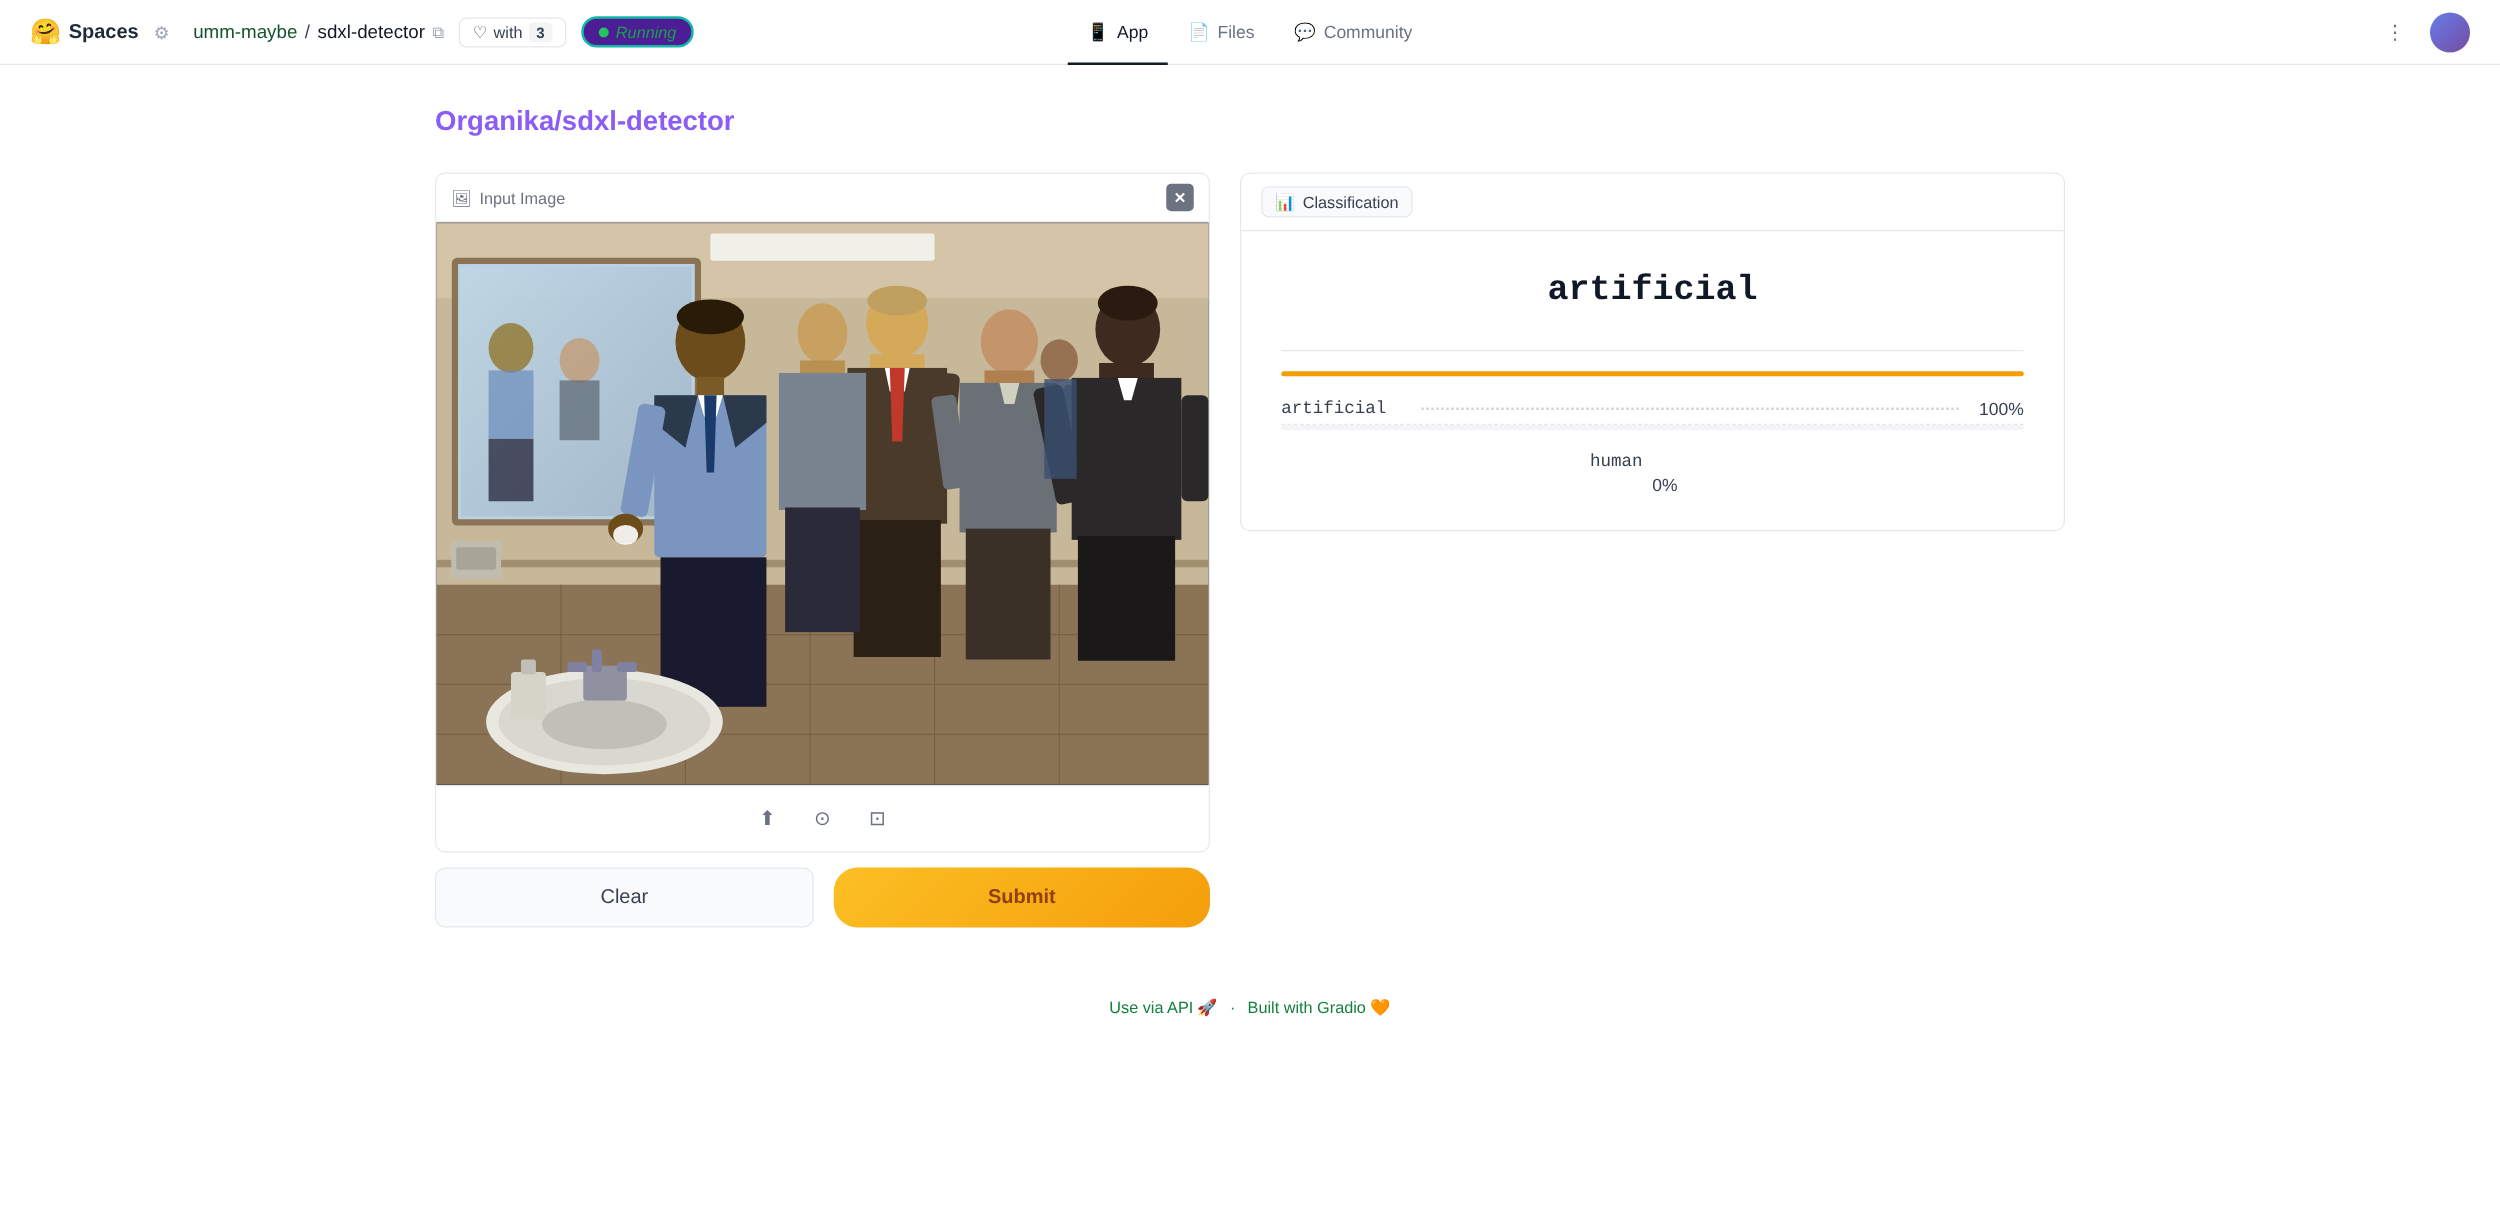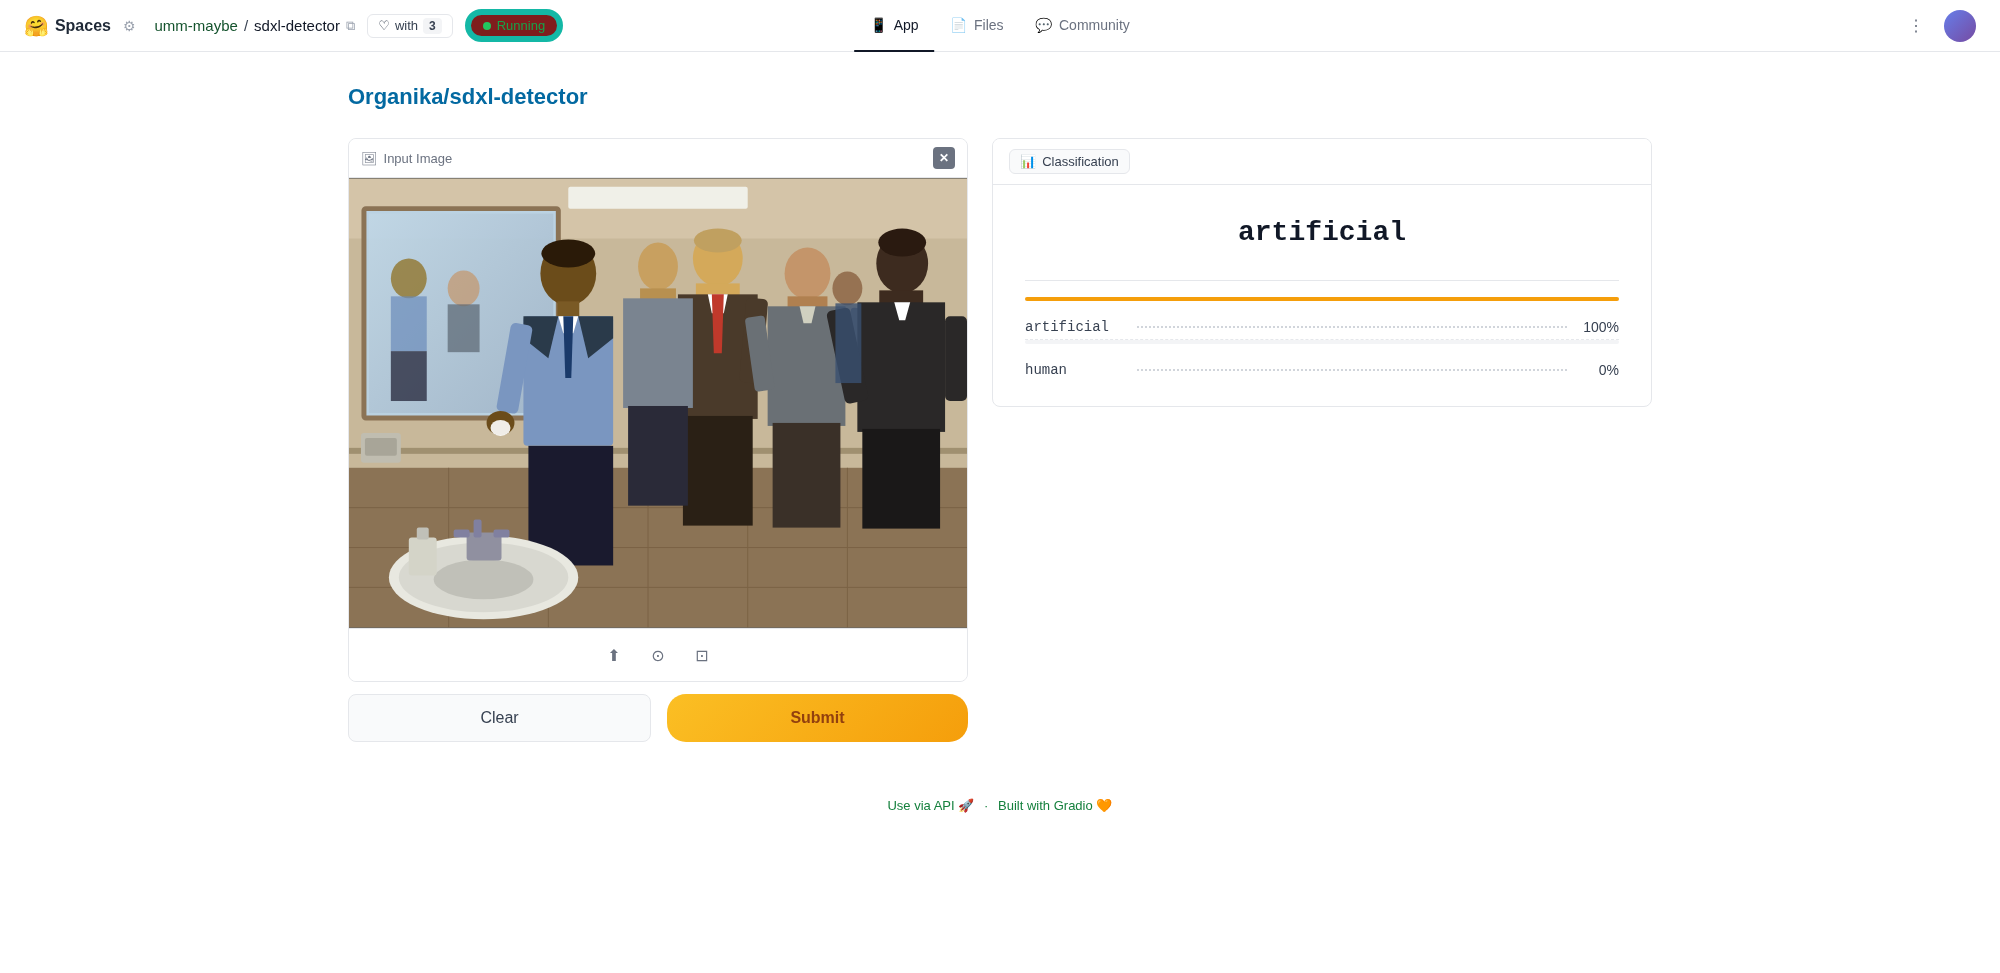--- a/index.html
+++ b/index.html
@@ -59,26 +59,27 @@
       background: #f3f4f6;
       border-radius: 4px;
       padding: 1px 6px;
       font-size: 12px;
       font-weight: 600;
     }
     .running-badge {
       display: flex;
       align-items: center;
       gap: 6px;
-      background: #7f1d1d;
-      border: 6px solid #14b8a6;
+      background: #4c1d95;
+      border: 2px solid #14b8a6;
       border-radius: 20px;
       padding: 3px 12px;
       font-size: 13px;
       color: #16a34a;
+      font-style: italic;
     }
     .running-dot {
       width: 8px; height: 8px;
       background: #22c55e;
       border-radius: 50%;
     }
 
     .header-nav {
       display: flex;
       align-items: center;
@@ -127,21 +128,21 @@
     
     .main-content {
       max-width: 1400px;
       margin: 0 auto;
       padding: 32px 48px;
     }
 
     .page-title {
       font-size: 22px;
       font-weight: 600;
-      color: #0369a1;
+      color: #8b5cf6;
       margin-bottom: 28px;
     }
 
     .app-layout {
       display: flex;
       gap: 24px;
       align-items: flex-start;
     }
 
     
@@ -300,21 +301,21 @@
       background: #f59e0b;
     }
 
     .progress-row {
       display: flex;
       align-items: center;
       justify-content: space-between;
       padding: 14px 0 4px;
       border-bottom: 1px dashed #e5e7eb;
     }
-    .progress-row:last-child { border-bottom: none; }
+    .progress-row:last-child { border-bottom: none; flex-direction: column; }
     .progress-label {
       font-size: 14px;
       font-family: 'Courier New', monospace;
       color: #374151;
       min-width: 100px;
     }
     .progress-dots {
       flex: 1;
       border-bottom: 2px dotted #d1d5db;
       margin: 0 12px;

